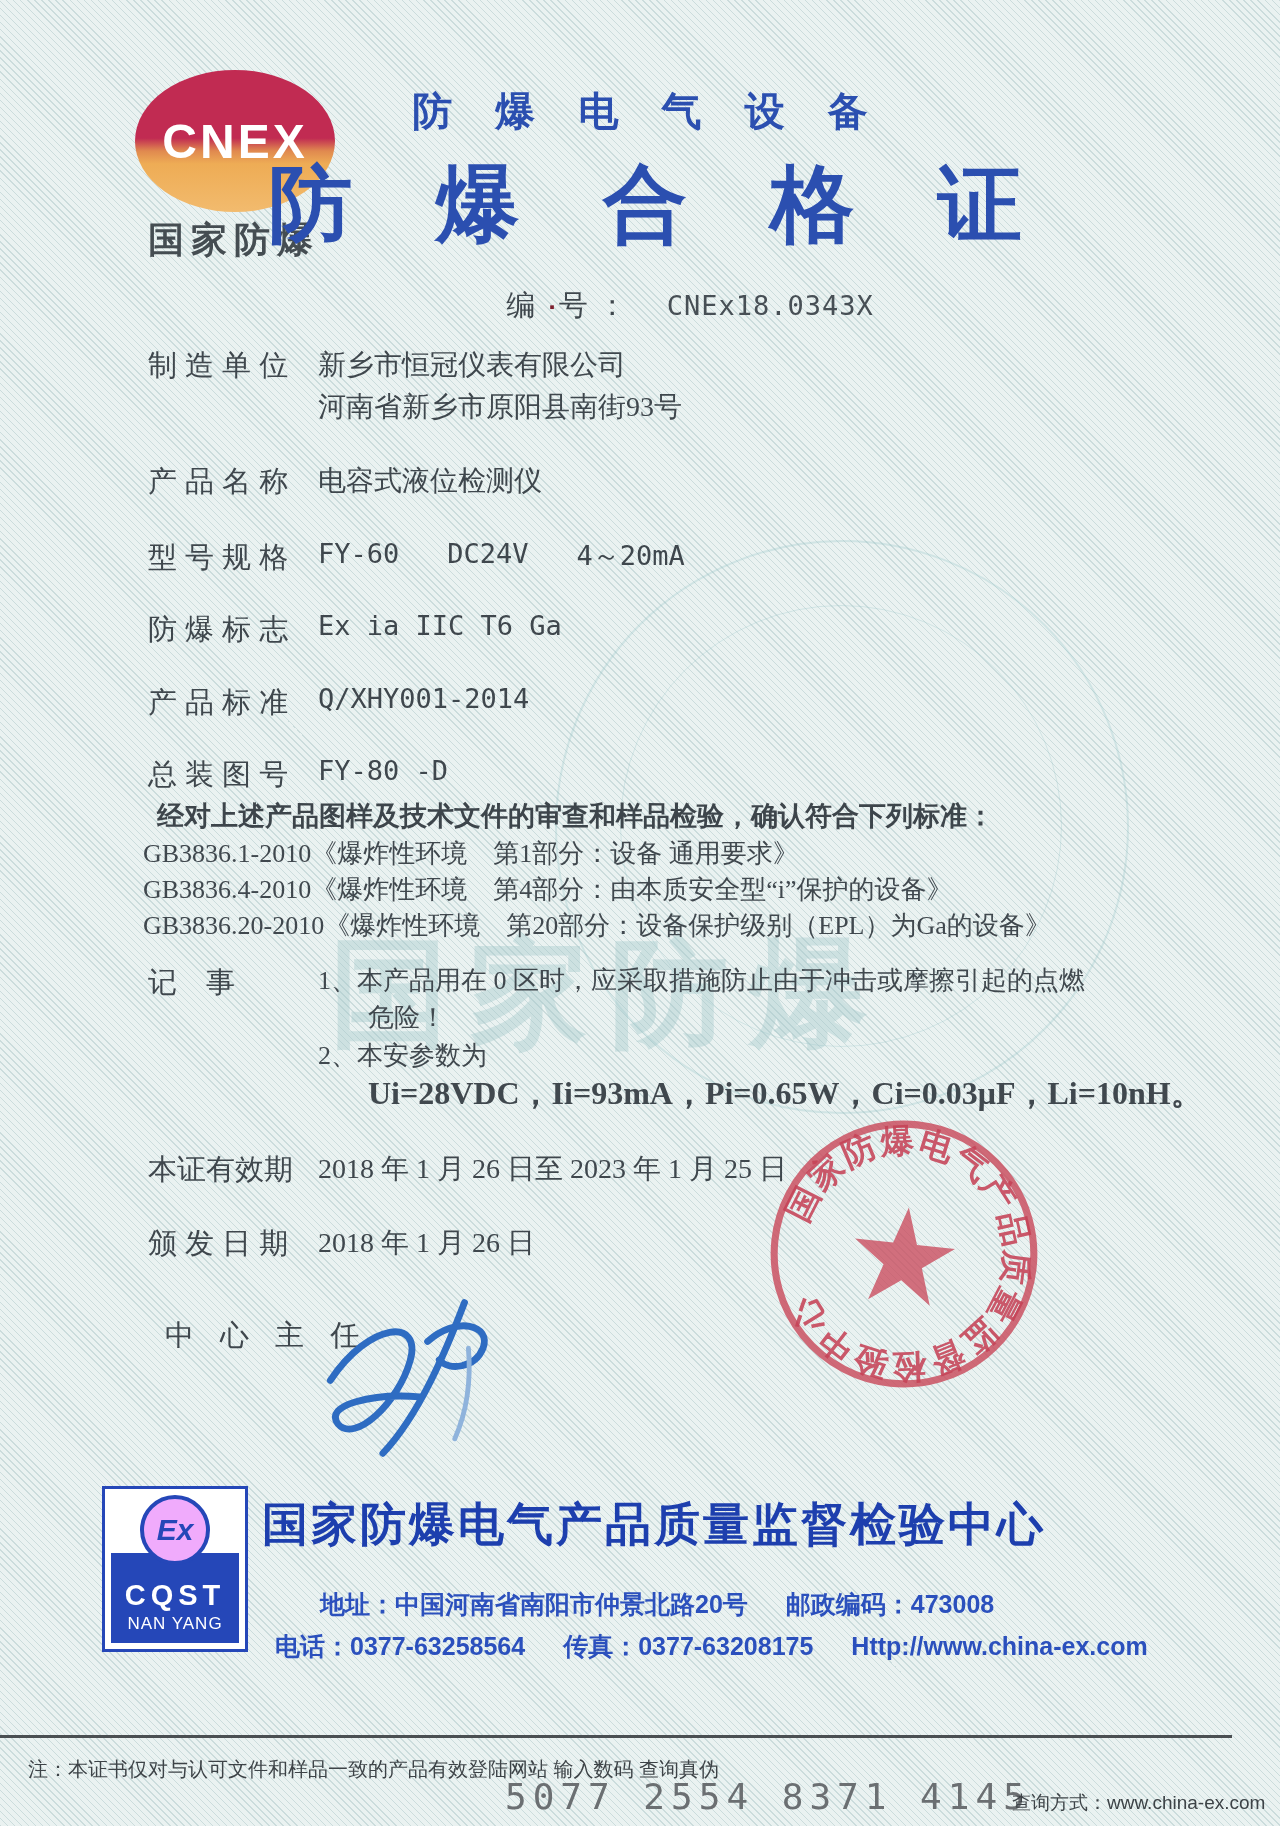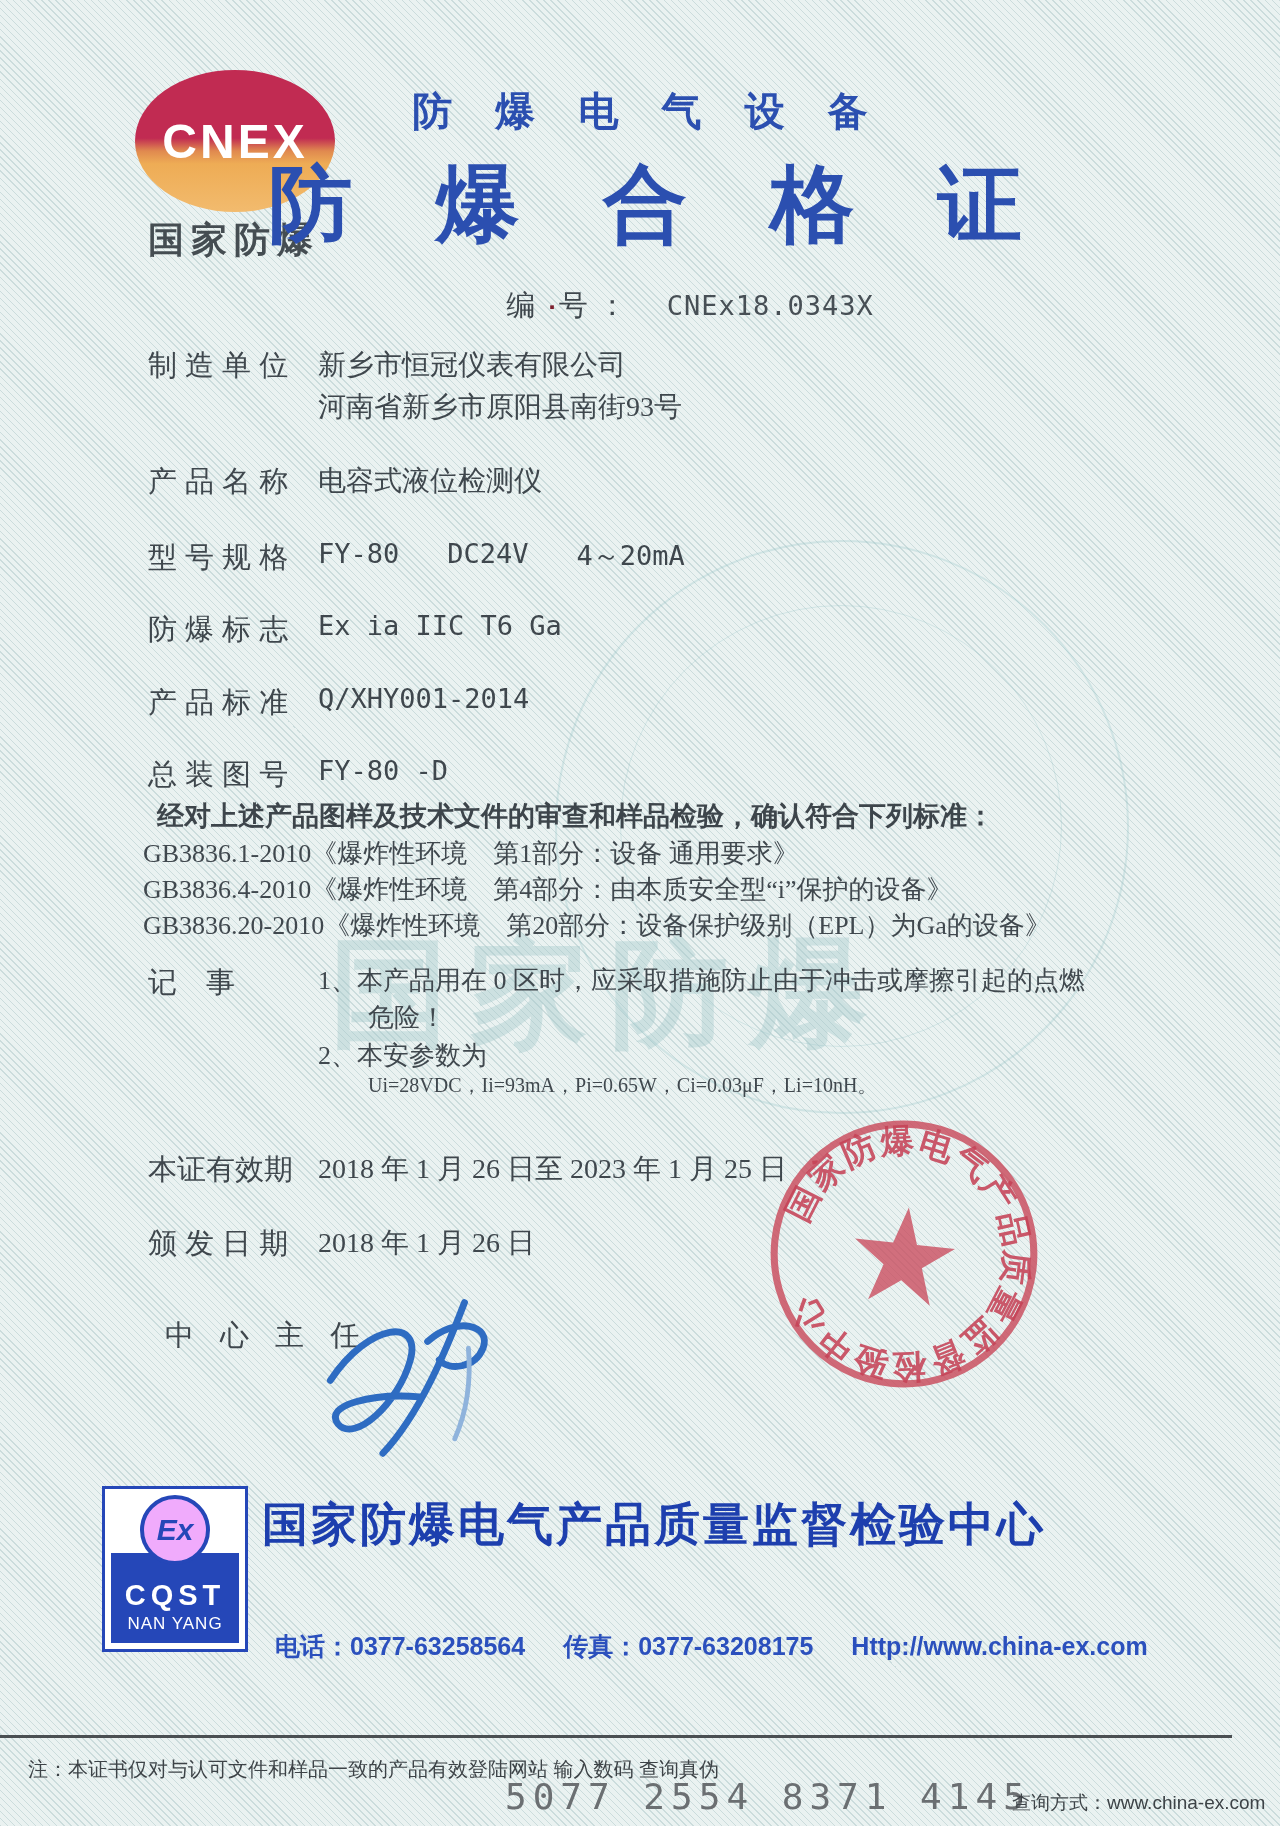--- a/index.html
+++ b/index.html
@@ -101,21 +101,21 @@
 
   <div class="abs lab" style="left:148px;top:346px;text-align:right;">制 造 单 位</div>
   <div class="abs val" style="left:318px;top:346px;">新乡市恒冠仪表有限公司</div>
   <div class="abs val" style="left:318px;top:388px;">河南省新乡市原阳县南街93号</div>
 
   <div class="abs lab" style="left:148px;top:462px;">产 品 名 称</div>
   <div class="abs val" style="left:318px;top:462px;">电容式液位检测仪</div>
 
   <div class="abs lab" style="left:148px;top:538px;">型 号 规 格</div>
   <div class="abs modelrow" style="left:318px;top:538px;">
-    <span class="val mono">FY-80</span>
+    <span class="val mono">FY-60</span>
     <span class="val mono">DC24V</span>
     <span class="val mono">4～20mA</span>
   </div>
 
   <div class="abs lab" style="left:148px;top:610px;">防 爆 标 志</div>
   <div class="abs val mono" style="left:318px;top:610px;">Ex ia IIC T6 Ga</div>
 
   <div class="abs lab" style="left:148px;top:683px;">产 品 标 准</div>
   <div class="abs val mono" style="left:318px;top:683px;">Q/XHY001-2014</div>
 
@@ -128,21 +128,21 @@
   <div class="abs std" style="left:143px;top:908px;">GB3836.20-2010《爆炸性环境　第20部分：设备保护级别（EPL）为Ga的设备》</div>
 
   <div class="abs lab" style="left:148px;top:963px;">记　事</div>
   <div class="abs noteline" style="left:318px;top:963px;">
     <span>1、</span><span>本产品用在 0 区时，应采取措施防止由于冲击或摩擦引起的点燃</span>
   </div>
   <div class="abs noteline" style="left:368px;top:1000px;">危险！</div>
   <div class="abs noteline" style="left:318px;top:1038px;">
     <span>2、</span><span>本安参数为</span>
   </div>
-  <div class="abs noteline mono" style="left:368px;top:1072px;font-size:20px;">Ui=28VDC，Ii=93mA，Pi=0.65W，Ci=0.03μF，Li=10nH。</div>
+  <div class="abs noteline mono" style="left:368px;top:1072px;font-size:32px;font-weight:bold;">Ui=28VDC，Ii=93mA，Pi=0.65W，Ci=0.03μF，Li=10nH。</div>
 
   <div class="abs lab" style="left:148px;top:1150px;">本证有效期</div>
   <div class="abs val" style="left:318px;top:1150px;">2018 年 1 月 26 日至 2023 年 1 月 25 日</div>
   <div class="abs lab" style="left:148px;top:1224px;">颁 发 日 期</div>
   <div class="abs val" style="left:318px;top:1224px;">2018 年 1 月 26 日</div>
 
   <div class="abs lab" style="left:165px;top:1316px;letter-spacing:9px;">中 心 主 任</div>
   <svg class="abs sig" width="230" height="175" viewBox="0 0 230 180">
     <g fill="none" stroke="#2e6cc2" stroke-width="7" stroke-linecap="round">
       <path d="M30,95 C70,35 125,30 112,75 C100,118 55,160 38,140 C22,120 75,108 122,112"></path>
@@ -167,20 +167,23 @@
     <div class="circ">
       <span>Ex</span>
     </div>
     <div class="blue">
       <span class="cqst">CQST</span>
       <span class="city">NAN YANG</span>
     </div>
   </div>
   <div class="abs orgname">国家防爆电气产品质量监督检验中心</div>
 
+  <div class="abs contact" style="left:320px;top:1588px;">
+    <span>地址：</span><span>中国河南省南阳市仲景北路20号</span><span class="gap"></span><span>邮政编码：</span><span>473008</span>
+  </div>
   <div class="abs contact" style="left:275px;top:1630px;">
     <span>电话：</span><span>0377-63258564</span><span class="gap"></span><span>传真：</span><span>0377-63208175</span><span class="gap"></span><span>Http://www.china-ex.com</span>
   </div>
 
   <div class="abs divider"></div>
   <div class="abs foot-note">注：本证书仅对与认可文件和样品一致的产品有效。</div>
   <div class="abs foot-verify">登陆网站 输入数码 查询真伪</div>
   <div class="abs foot-code">5077 2554 8371 4145</div>
   <div class="abs foot-query">查询方式：www.china-ex.com</div>
 

